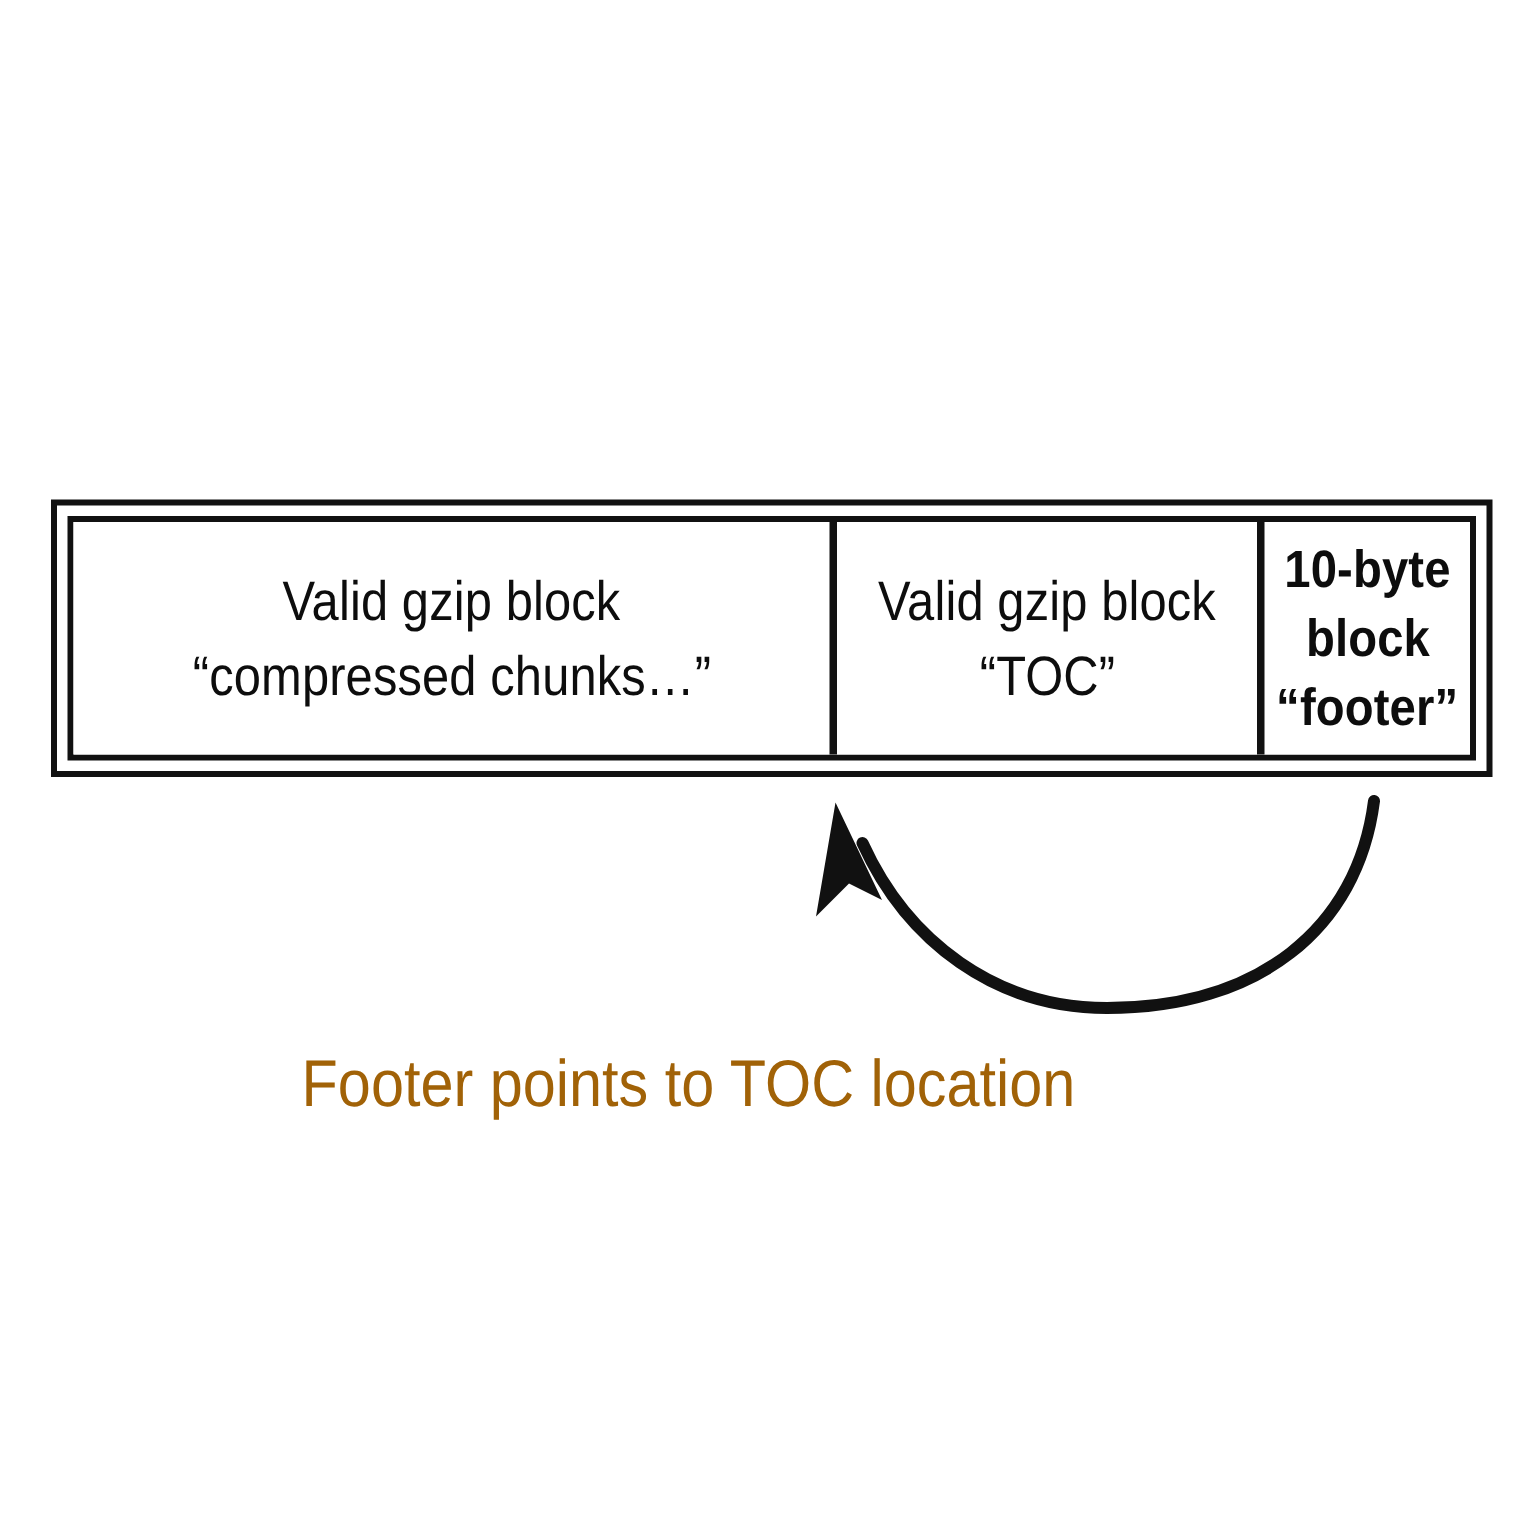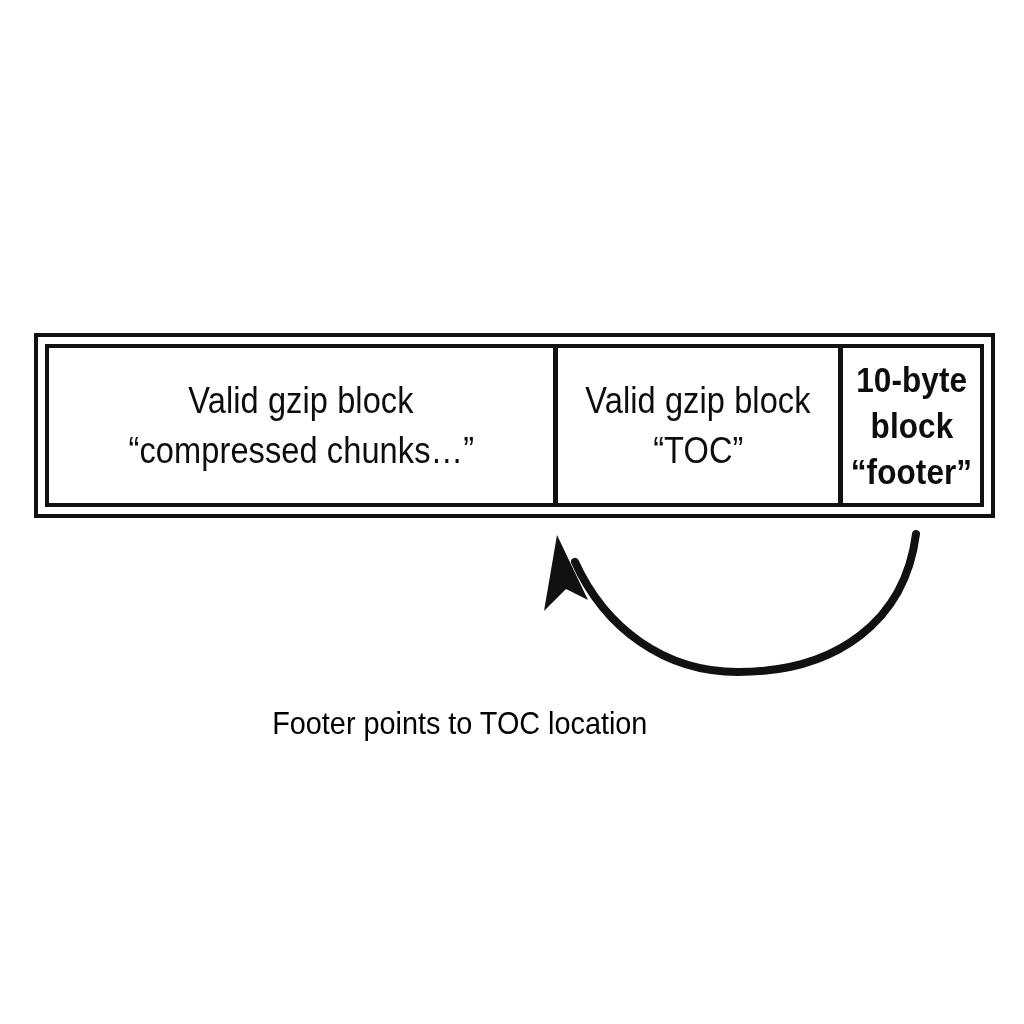--- a/index.html
+++ b/index.html
@@ -90,24 +90,24 @@
     pointer-events: none;
   }
 
   
   .caption {
     position: absolute;
     left: 0;
     top: 700px;
     width: 944px;
     text-align: center;
-    font-size: 32px;
+    font-size: 44px;
     line-height: 46px;
     white-space: nowrap;
-    color: #000000;
+    color: #a16207;
   }
   .caption .cap-inner {
     display: inline-block;
     transform: scaleX(0.9) translateX(-14px);
   }
 </style>
 </head>
 <body>
 
 <div id="canvas">

